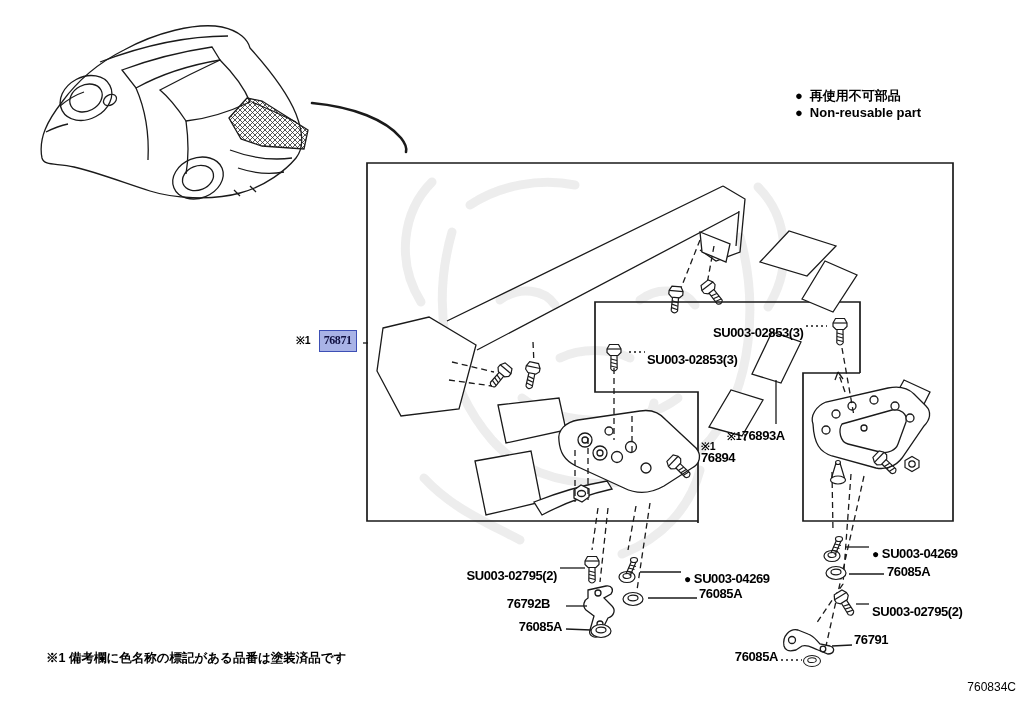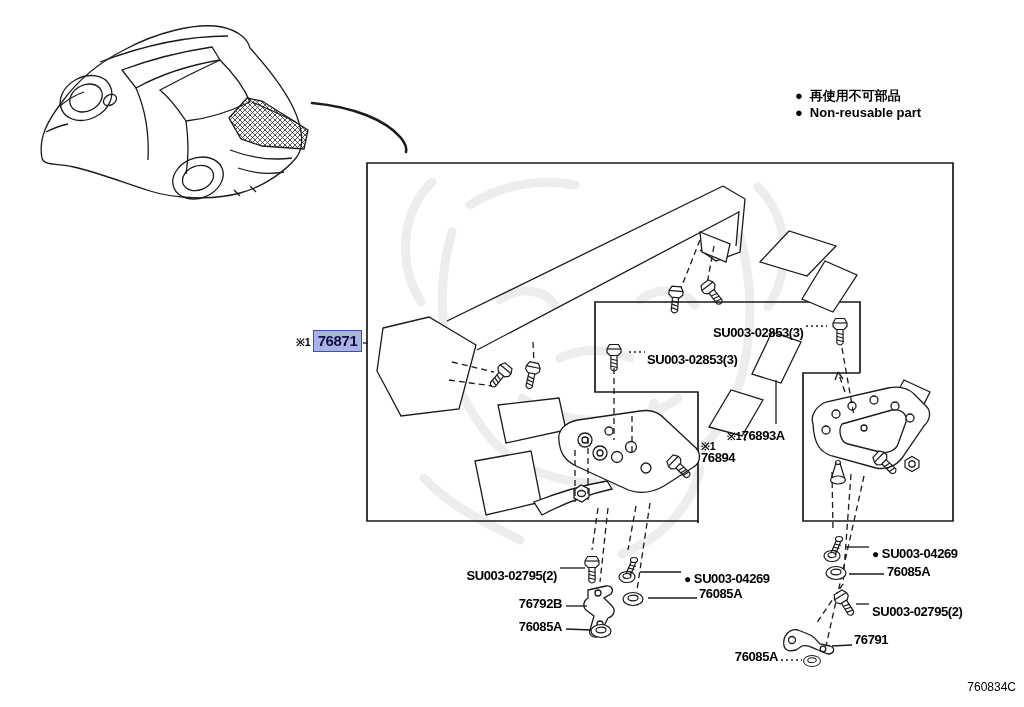--- a/index.html
+++ b/index.html
@@ -6,23 +6,23 @@
   #stage{position:relative;width:1024px;height:707px;background:#ffffff;overflow:hidden;
          font-family:"Liberation Sans",sans-serif;}
   svg{position:absolute;left:0;top:0;}
   .plabel{position:absolute;white-space:nowrap;color:#000;font-weight:bold;
           font-family:"Liberation Sans",sans-serif;letter-spacing:-0.4px;}
   .su{font-size:13px;margin-top:8px;}
   .num{font-size:13px;}
   .ra{text-align:right;}
   .ref{font-size:10.5px;font-weight:bold;letter-spacing:0;}
   .bullet{font-size:12px;margin-right:3px;}
-  .hl{display:inline-block;padding:1px 4px 2px 4px;margin-left:2px;
+  .hl{display:inline-block;padding:1px 4px 2px 4px;margin-left:8px;
       background:#a9b3e6;border:1.5px solid #3d4fb5;color:#101040;
-      font-size:15px;font-weight:bold;line-height:17px;}
+      font-size:12px;font-weight:bold;line-height:17px;font-family:Liberation Serif, serif;}
   .legend-row{display:flex;align-items:center;gap:7px;font-size:13px;font-weight:bold;
               line-height:16px;margin-bottom:1px;}
   .legend-dot{font-size:13px;}
   #legend{position:absolute;left:795px;top:88px;}
   #footnote{position:absolute;left:46px;top:650px;font-size:12.5px;font-weight:bold;letter-spacing:0;}
   #dcode{position:absolute;left:934px;top:680px;width:82px;text-align:right;
          font-size:12px;font-weight:normal;letter-spacing:0;color:#000;}
   .tight{line-height:12px;}
 </style>
 </head>
@@ -241,21 +241,21 @@
   <span class="ref">※1</span><span class="num">76893A</span>
 </div>
 
 <div class="plabel tight" style="left:701px;top:440px;">
   <div class="ref">※1</div>
   <div class="num">76894</div>
 </div>
 
 <div class="plabel su ra" style="left:455px;top:560px;width:102px;">SU003-02795(2)</div>
 
-<div class="plabel num ra" style="left:470px;top:596px;width:92px;">76792B</div>
+<div class="plabel num ra" style="left:458px;top:596px;width:92px;">76792B</div>
 
 <div class="plabel num ra" style="left:470px;top:619px;width:92px;">76085A</div>
 
 <div class="plabel su" style="left:684px;top:563px;">
   <span class="bullet">●</span><span>SU003-04269</span>
 </div>
 
 <div class="plabel num" style="left:699px;top:586px;">76085A</div>
 
 <div class="plabel su" style="left:872px;top:538px;">
@@ -263,16 +263,17 @@
 </div>
 
 <div class="plabel num" style="left:887px;top:564px;">76085A</div>
 
 <div class="plabel su" style="left:872px;top:596px;">SU003-02795(2)</div>
 
 <div class="plabel num" style="left:854px;top:632px;text-align:right;">76791</div>
 
 <div class="plabel num ra" style="left:688px;top:649px;width:90px;">76085A</div>
 
+<div id="footnote">※1 備考欄に色名称の標記がある品番は塗装済品です</div>
 
 <div id="dcode">760834C</div>
 
 </div>
 
 </body></html>

